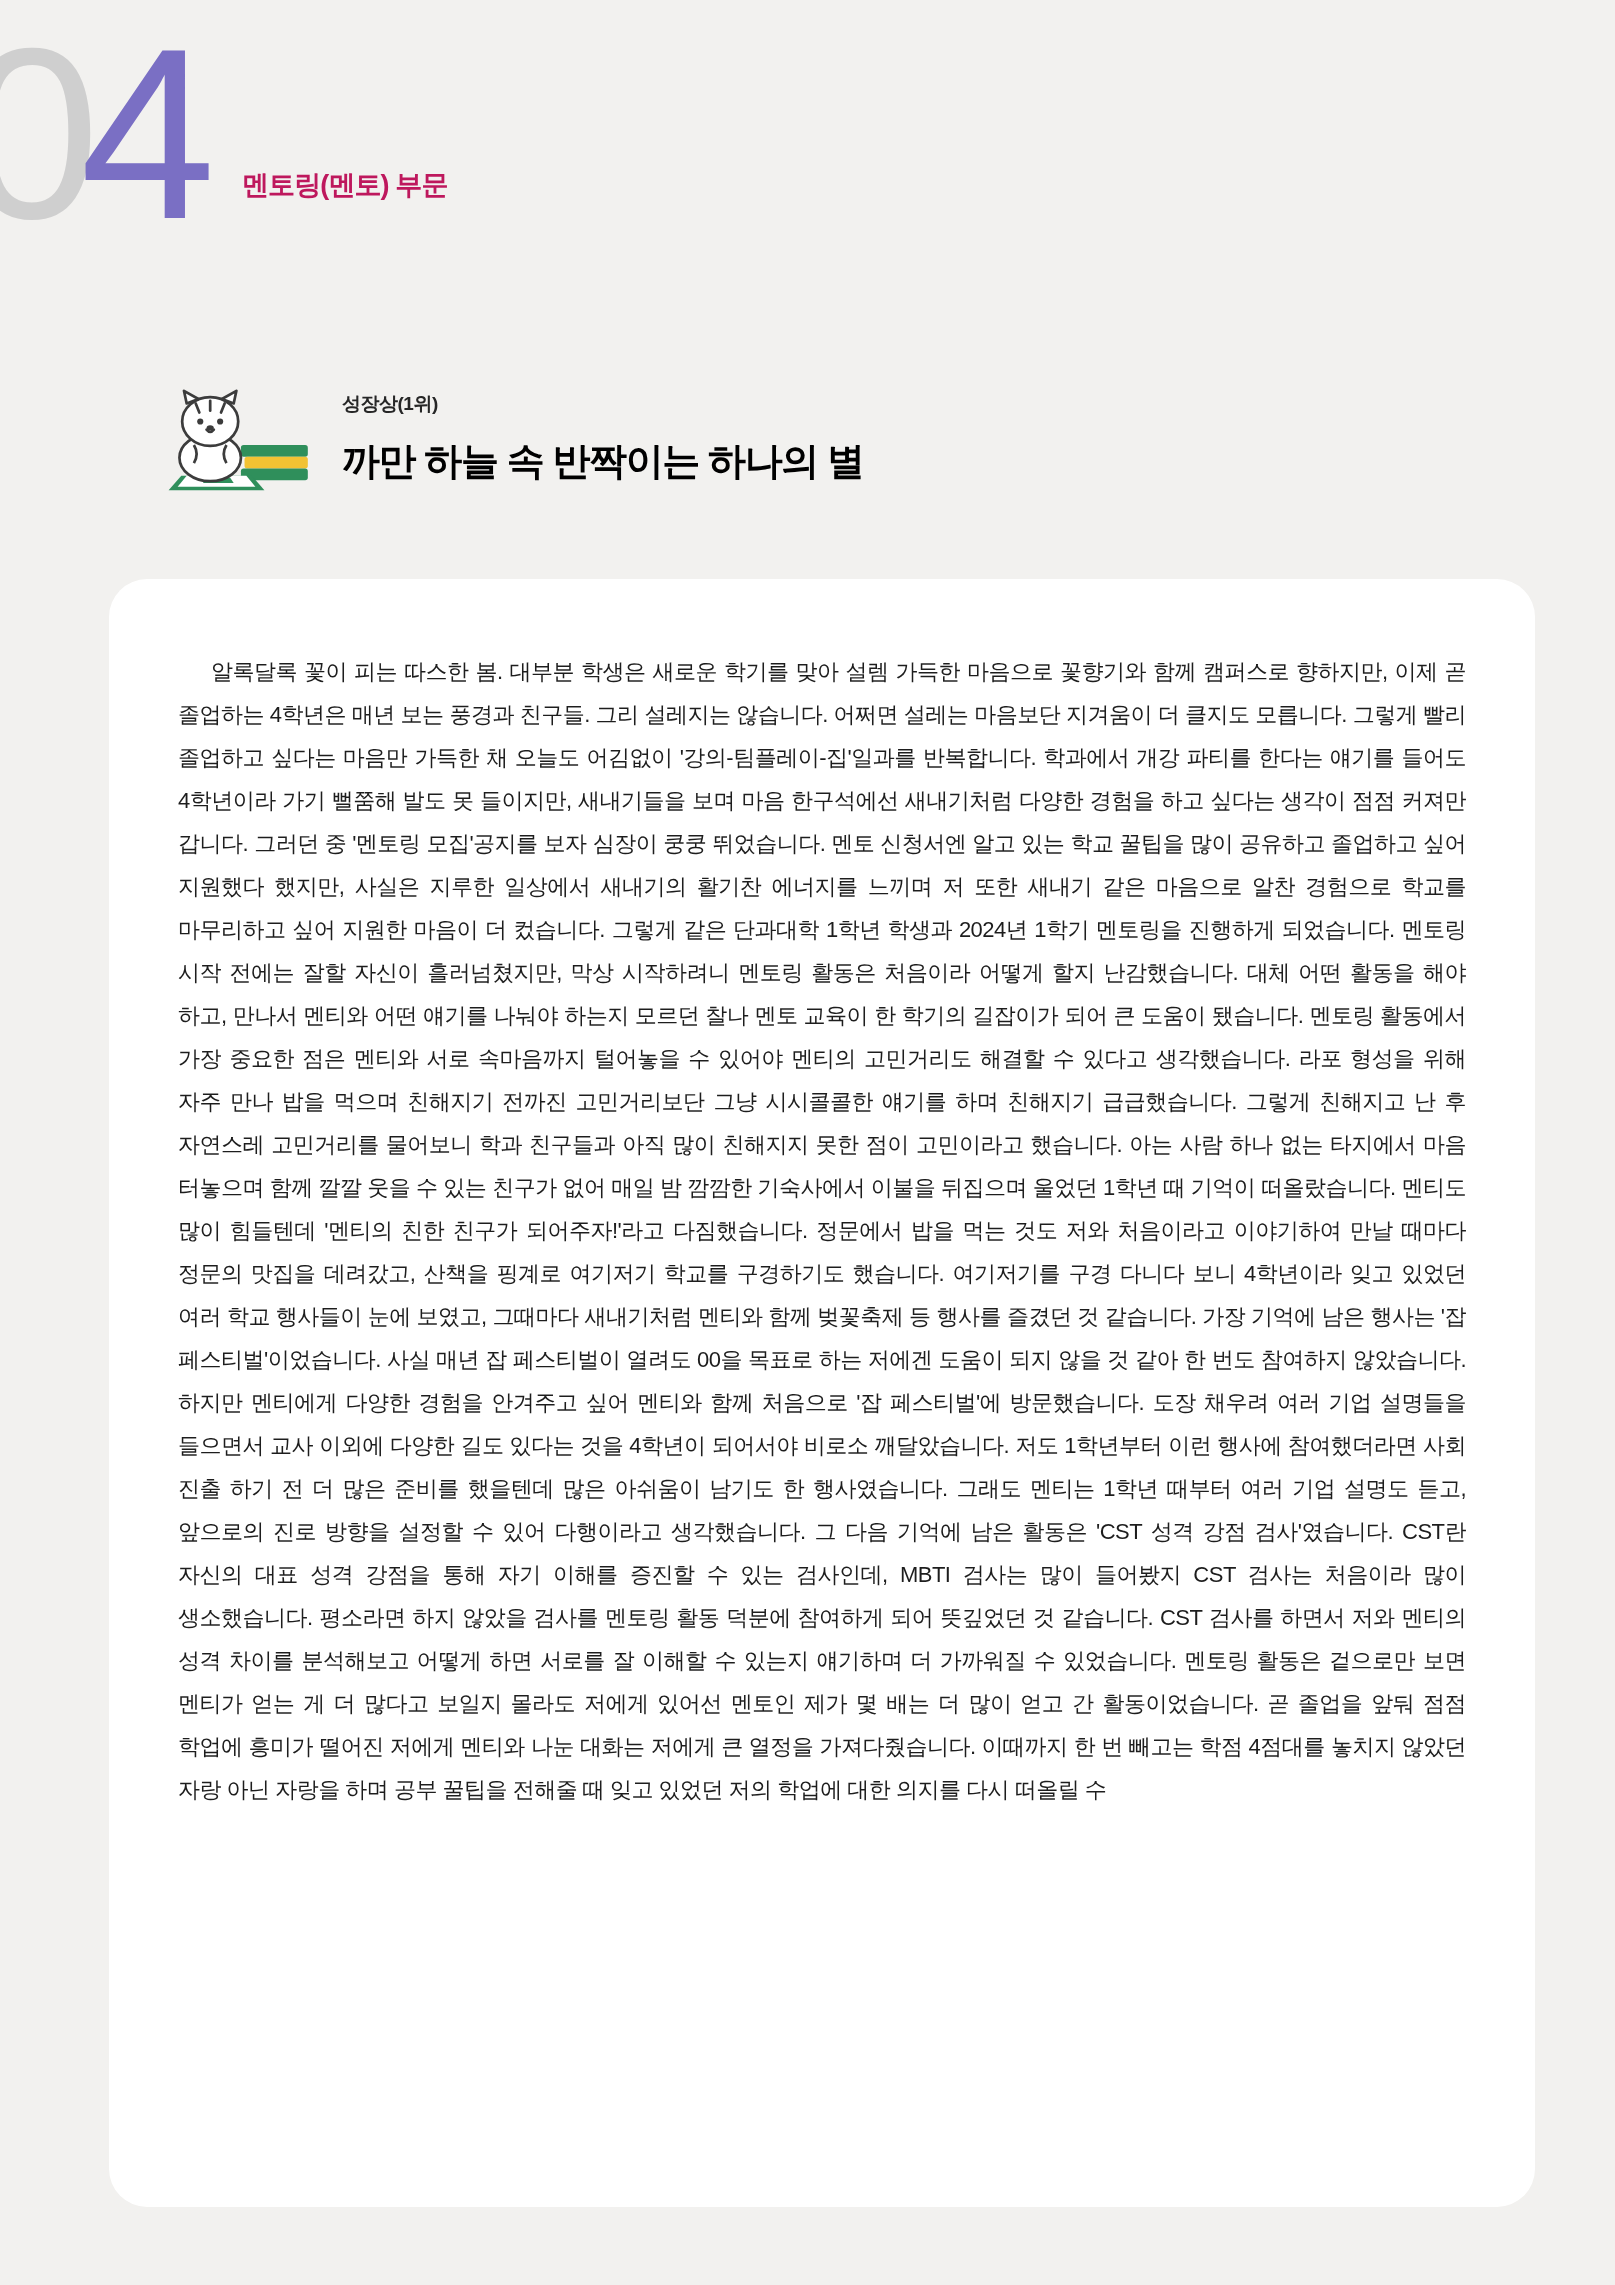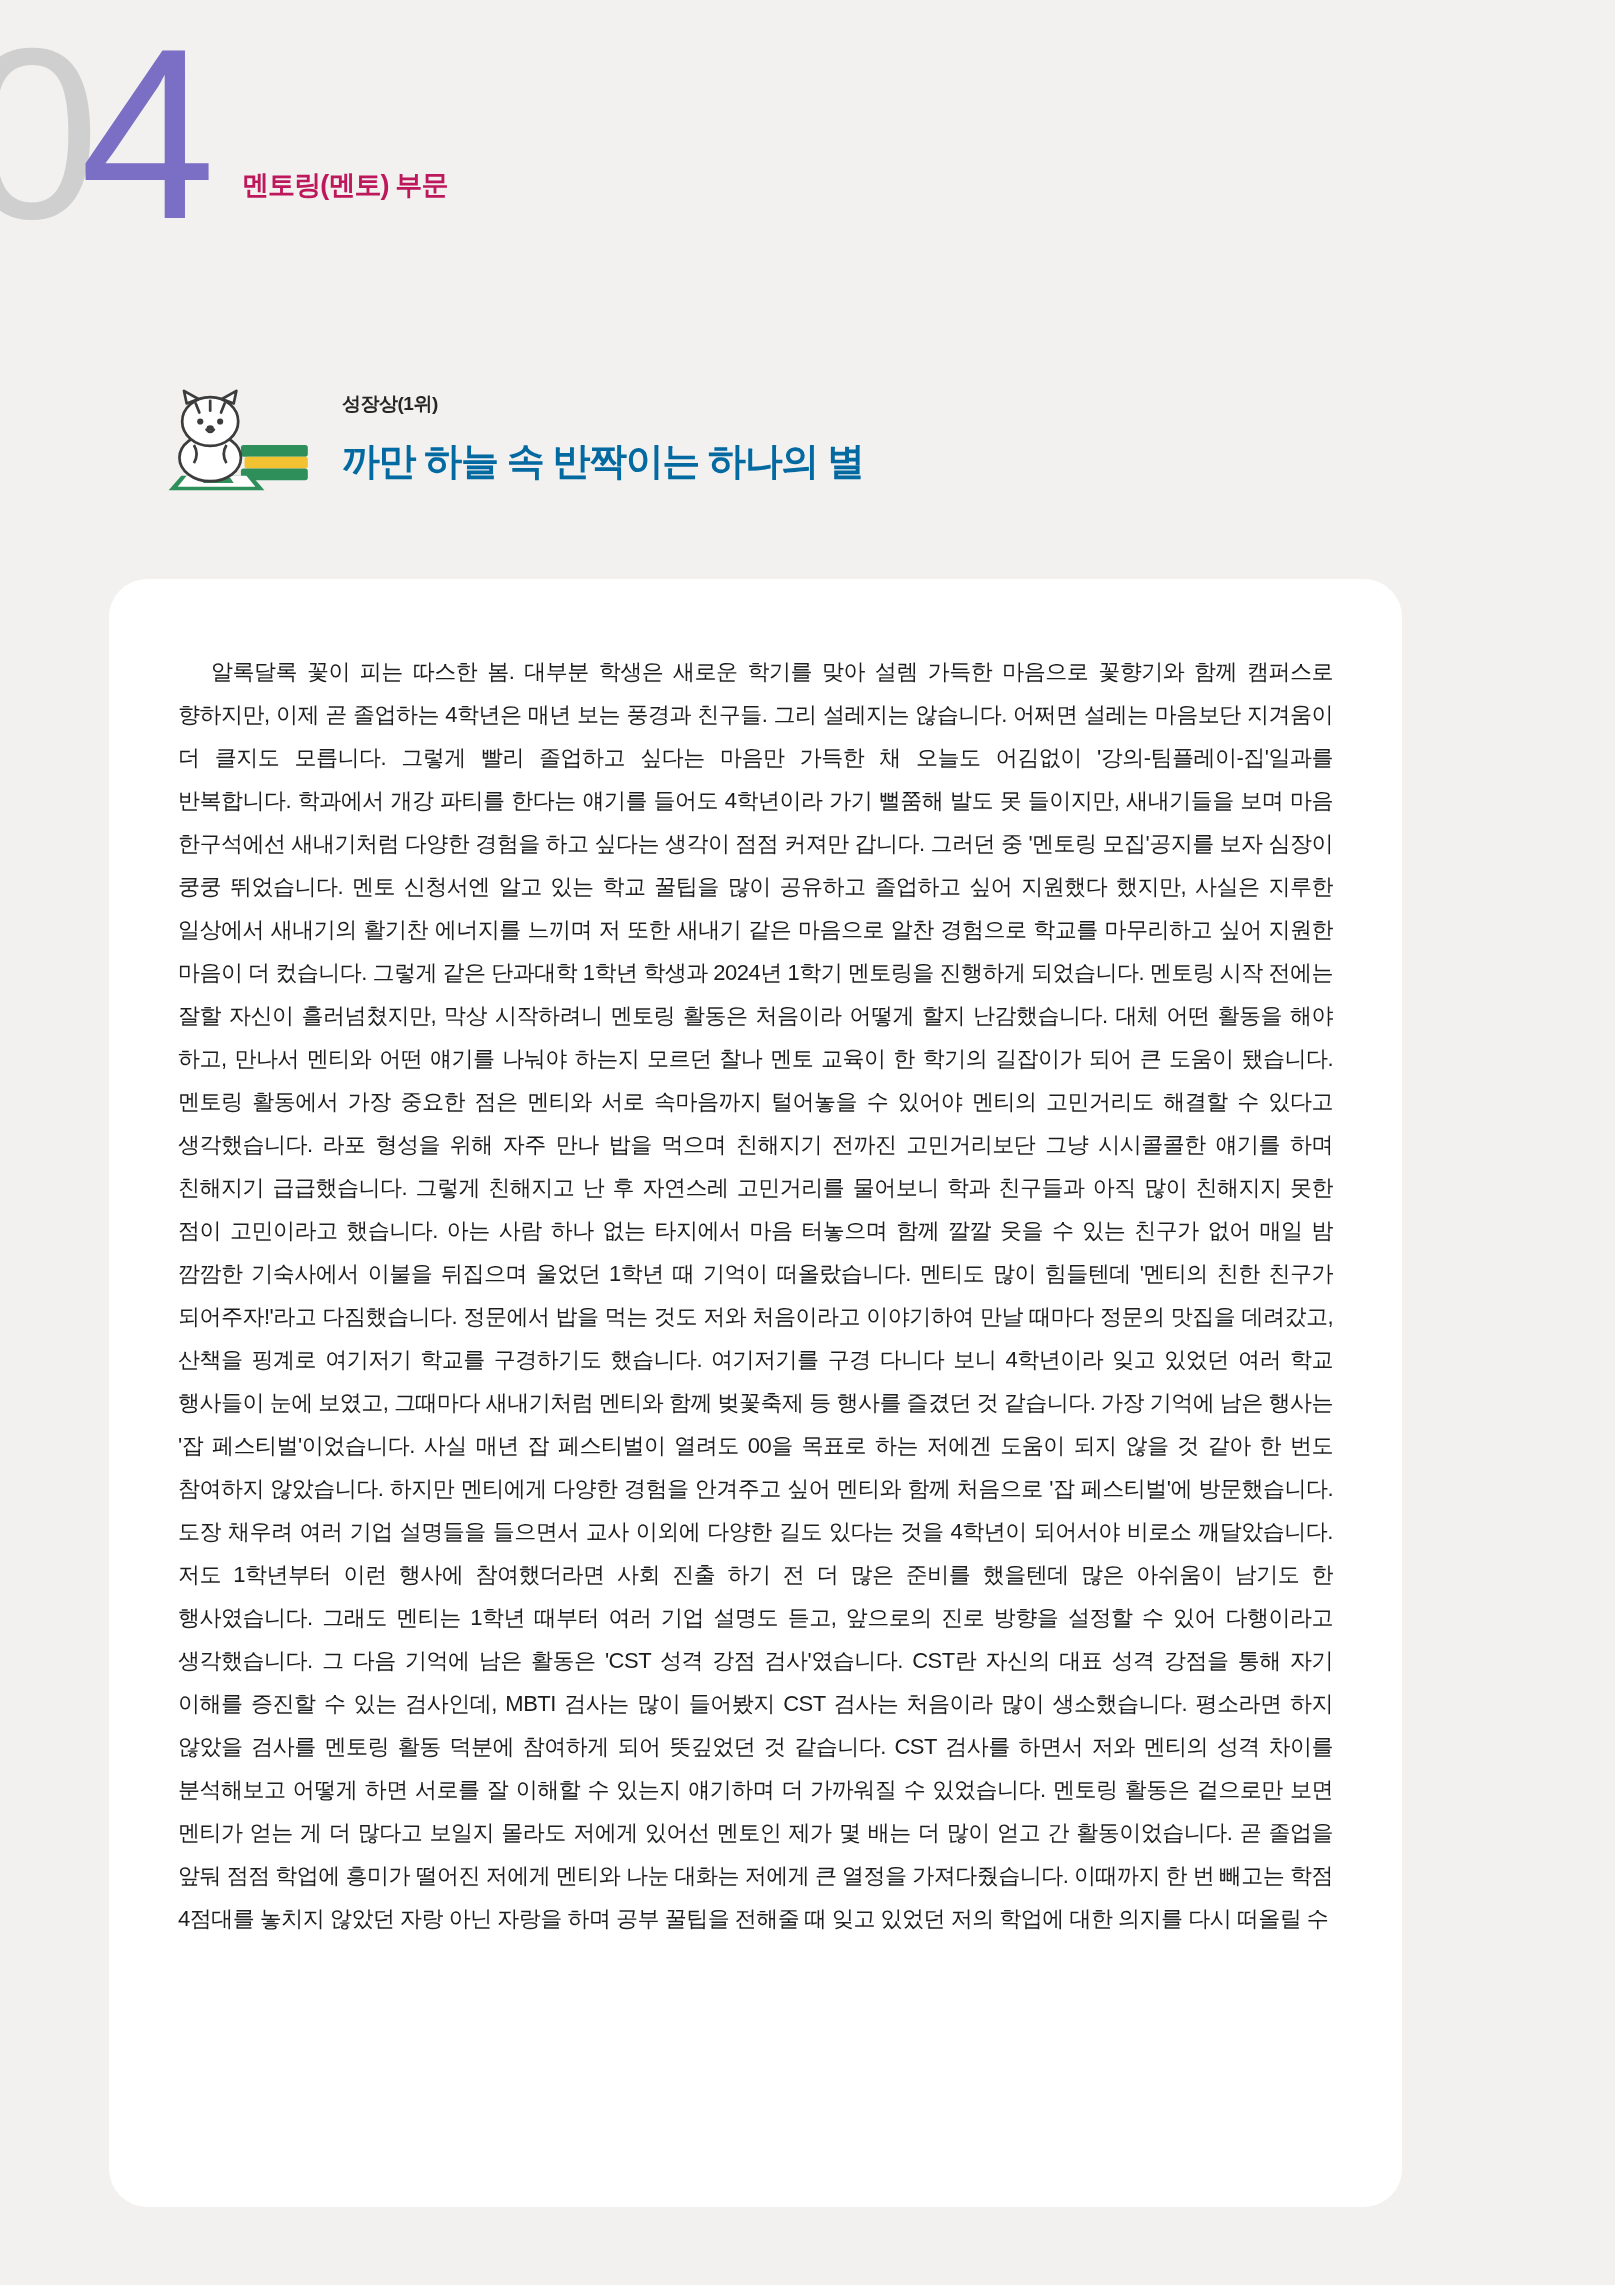--- a/index.html
+++ b/index.html
@@ -80,30 +80,30 @@
     font-weight: 700;
     color: #262626;
     letter-spacing: -0.5px;
   }
   .award-name {
     position: absolute;
     left: 188px;
     top: 56px;
     font-size: 38px;
     font-weight: 700;
-    color: #0369a1;
+    color: #000000;
     letter-spacing: -1.4px;
   }
 
   
   .content-card {
     position: absolute;
     left: 109px;
     top: 579px;
-    width: 1293px;
+    width: 1426px;
     height: 1628px;
     background: #ffffff;
     border-radius: 38px;
     box-sizing: border-box;
     padding: 49px 69px 36px 69px;
     overflow: hidden;
   }
   .body-text {
     font-size: 22px;
     line-height: 43px;

